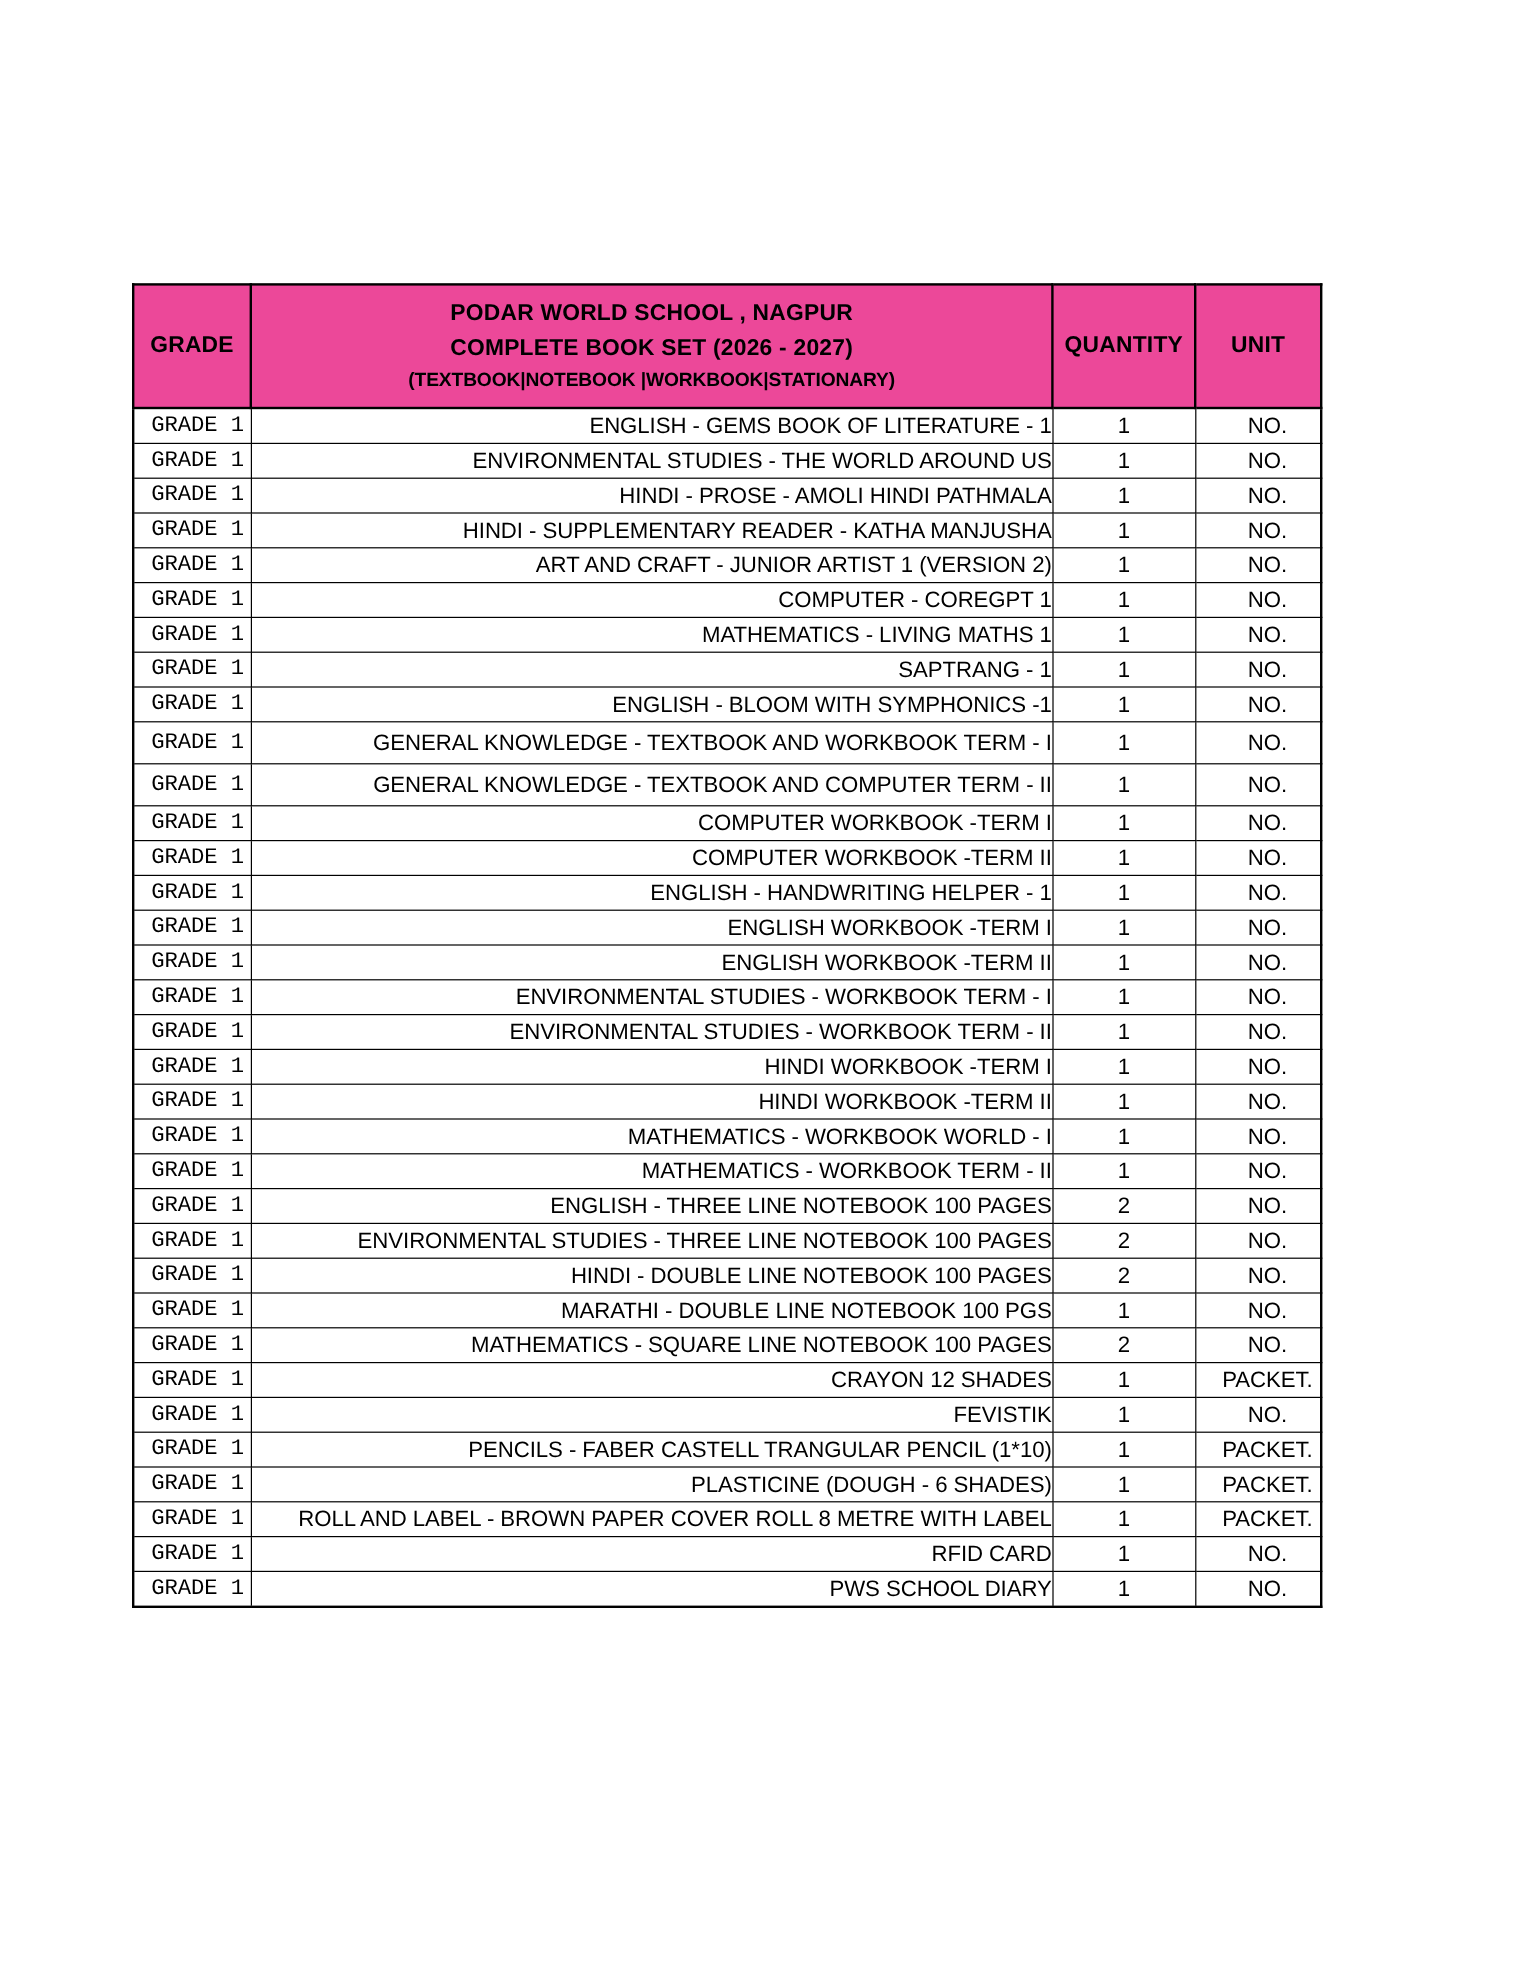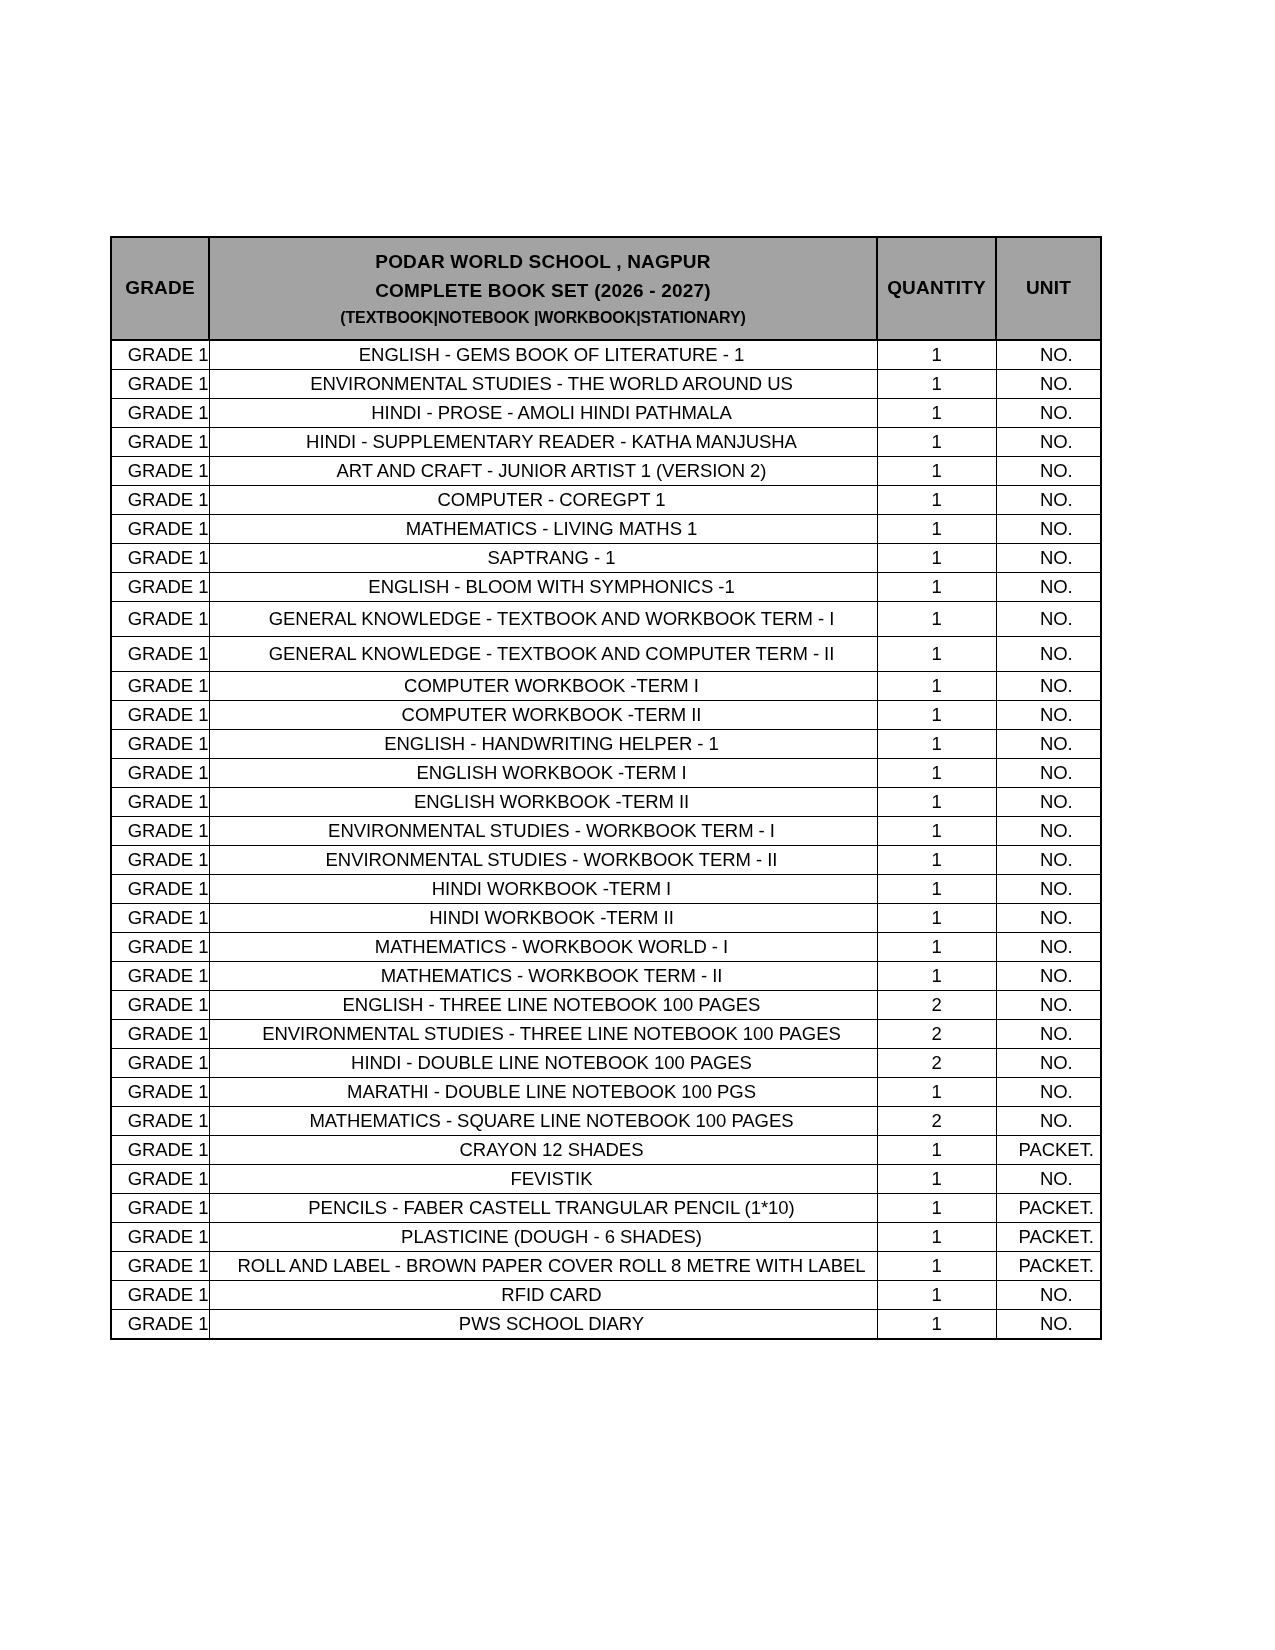--- a/index.html
+++ b/index.html
@@ -35,21 +35,21 @@
     width: 990px;
     border: 2px solid #000000;
   }
 
   table.booklist col.c-grade   { width: 98px; }
   table.booklist col.c-desc    { width: 668px; }
   table.booklist col.c-qty     { width: 119px; }
   table.booklist col.c-unit    { width: 105px; }
 
   thead th {
-    background: #a3a3a3;
+    background: #ec4899;
     border: 2px solid #000000;
     font-weight: bold;
     font-size: 19px;
     padding: 0;
     vertical-align: middle;
     text-align: center;
     letter-spacing: 0.2px;
   }
 
   th.h-grade, th.h-qty, th.h-unit {
@@ -76,25 +76,26 @@
     padding: 0 0 0 7px;
     height: 28px;
     line-height: 28px;
     white-space: nowrap;
     overflow: hidden;
     background: #ffffff;
     letter-spacing: -0.05px;
   }
 
   tbody td.grade {
+    text-align: center;
+    padding-left: 9px;
+    font-family: Liberation Mono, monospace;
+  }
+  tbody td.desc {
     text-align: right;
-    padding-left: 9px;
-  }
-  tbody td.desc {
-    text-align: center;
     padding-left: 17px;
   }
   tbody td.qty {
     text-align: center;
     padding-left: 0;
   }
   tbody td.unit {
     text-align: center;
     padding-left: 16px;
   }

